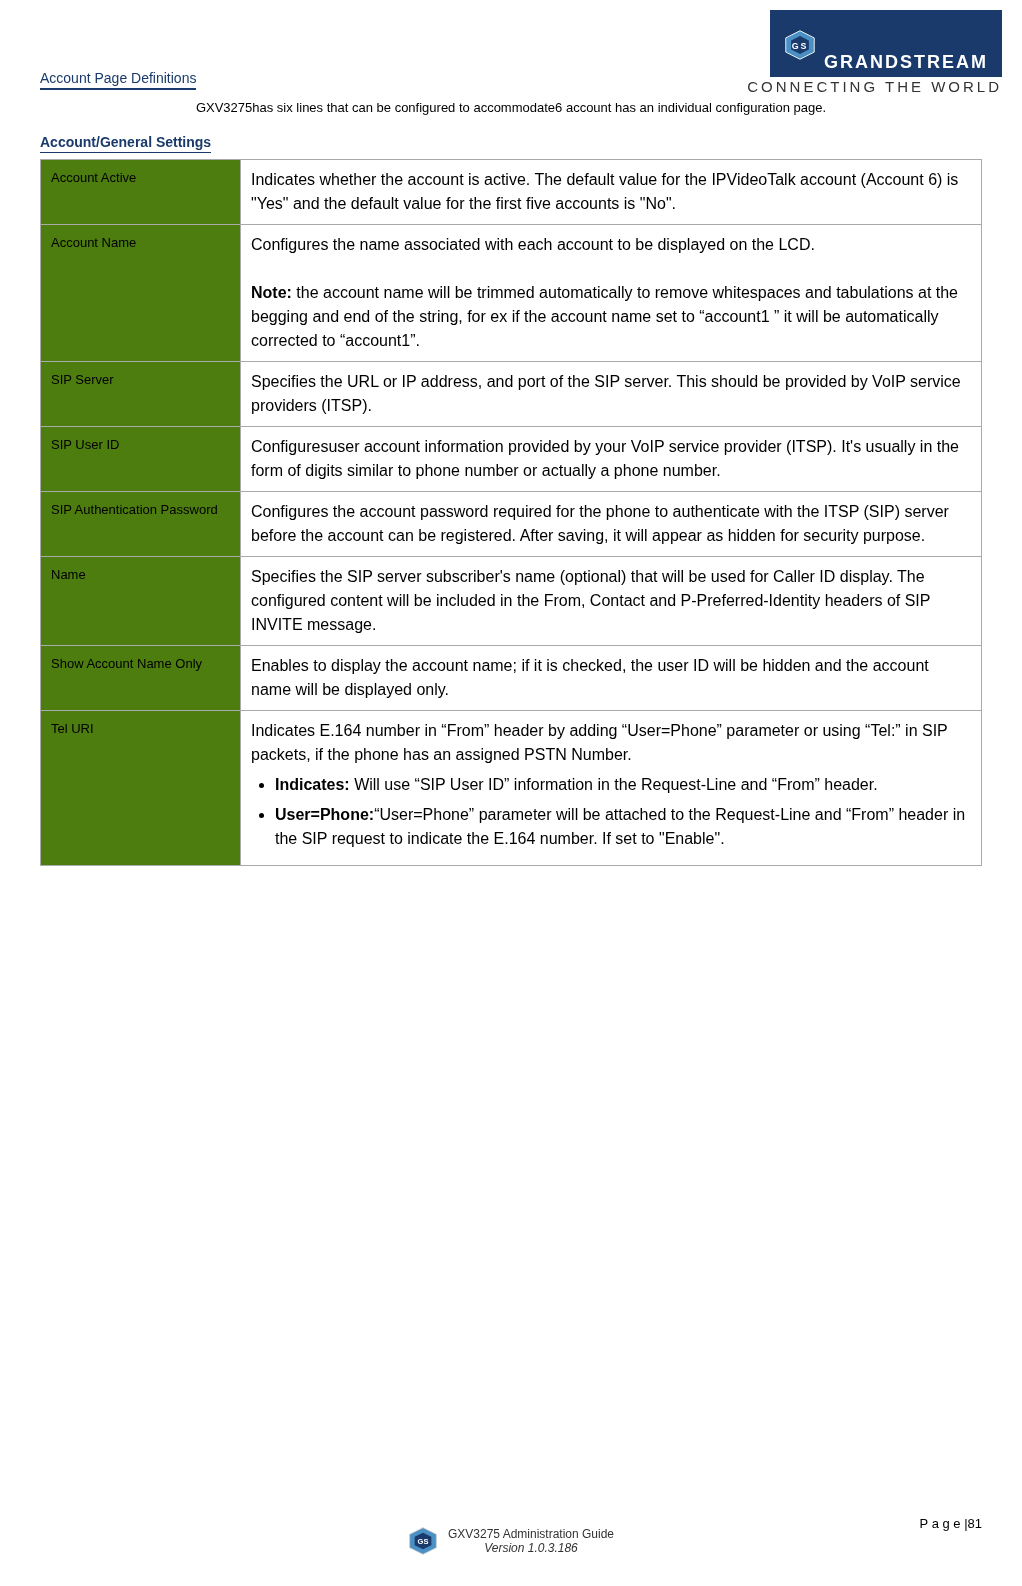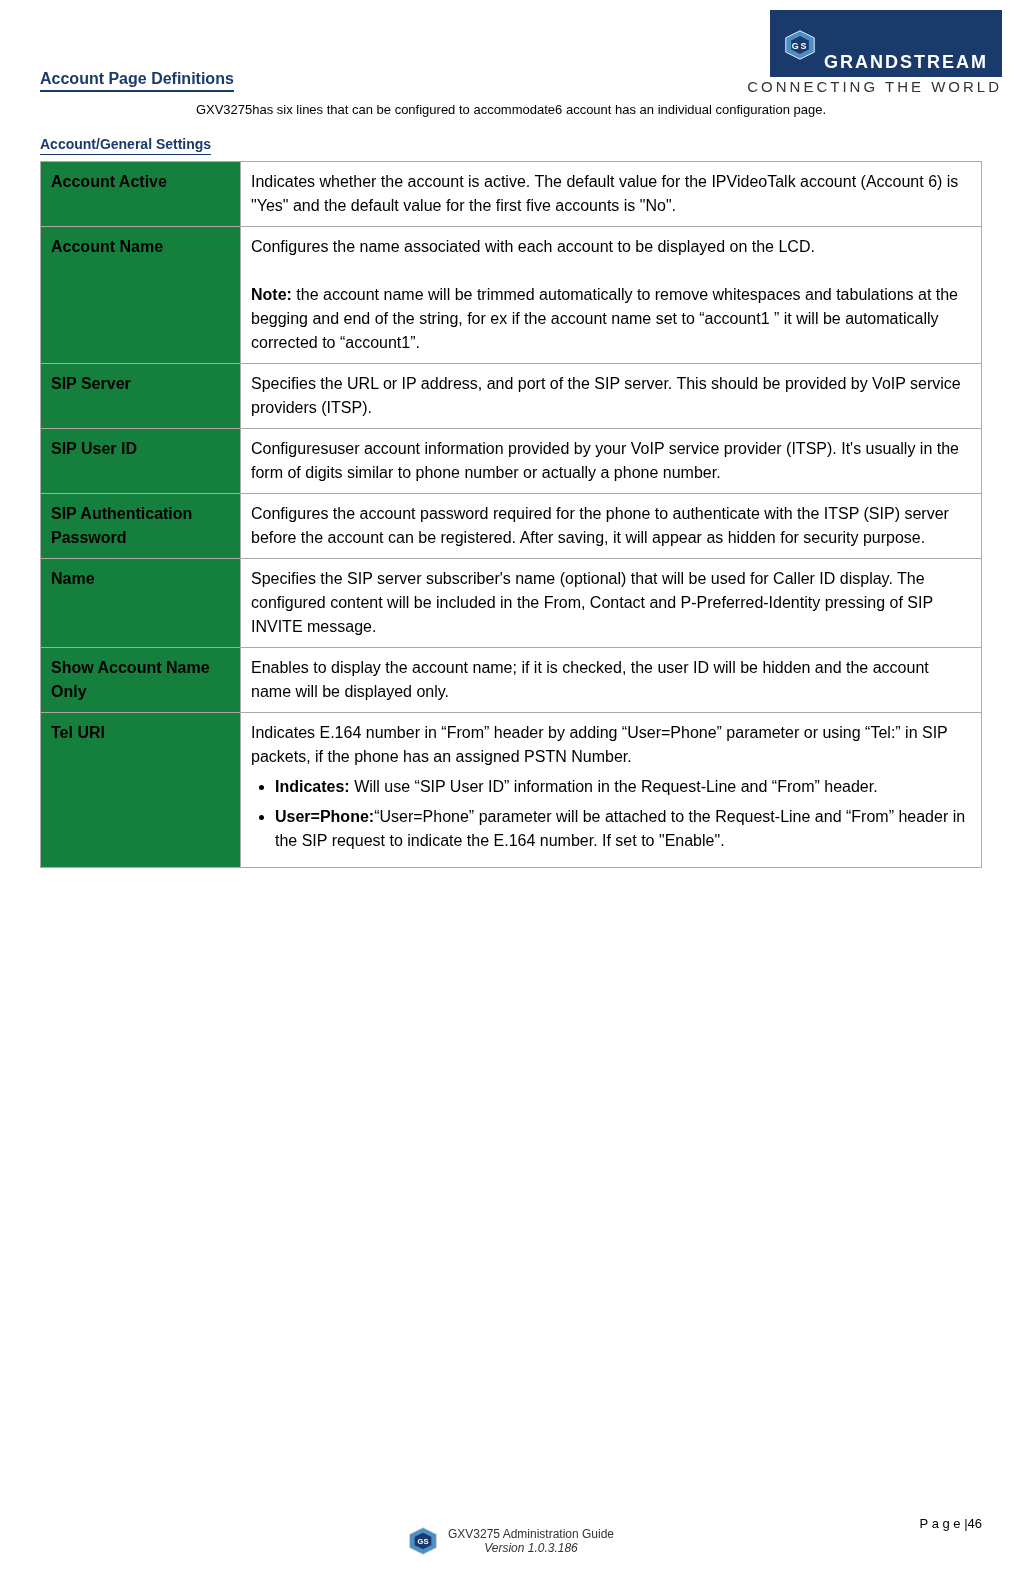--- a/index.html
+++ b/index.html
@@ -40,22 +40,22 @@
       height: 32px;
     }
     .logo-tagline {
       font-size: 15px;
       letter-spacing: 3px;
       color: #333;
       text-align: center;
       margin-top: 1px;
     }
     .page-title {
-      font-size: 16px;
-      font-weight: bold;
+      font-size: 14px;
+      font-weight: normal;
       color: #1a3a6b;
       border-bottom: 2px solid #1a3a6b;
       padding-bottom: 2px;
       margin-top: 50px;
       margin-bottom: 8px;
       display: inline-block;
     }
     .intro-text {
       font-size: 13px;
       margin-bottom: 16px;
@@ -77,23 +77,23 @@
       margin-top: 6px;
     }
     td {
       border: 1px solid #aaa;
       vertical-align: top;
       padding: 8px 10px;
       line-height: 1.5;
     }
     td:first-child {
       width: 200px;
-      font-weight: bold;
-      font-size: 16px;
-      background: #15803d;
+      font-weight: normal;
+      font-size: 13px;
+      background: #4d7c0f;
     }
     td:last-child {
       font-size: 16px;
       margin-top: 24px;
     }
     .note-bold {
       font-weight: bold;
     }
     ul {
       list-style: disc;
@@ -169,21 +169,21 @@
 
 
       <tr>
         <td>SIP Authentication Password</td>
         <td>Configures the account password required for the phone to authenticate with the ITSP (SIP) server before the account can be registered. After saving, it will appear as hidden for security purpose.</td>
       </tr>
 
 
       <tr>
         <td>Name</td>
-        <td>Specifies the SIP server subscriber's name (optional) that will be used for Caller ID display. The configured content will be included in the From, Contact and P-Preferred-Identity pressing of SIP INVITE message.</td>
+        <td>Specifies the SIP server subscriber's name (optional) that will be used for Caller ID display. The configured content will be included in the From, Contact and P-Preferred-Identity headers of SIP INVITE message.</td>
       </tr>
 
       <tr>
         <td>Show Account Name Only</td>
         <td>Enables to display the account name; if it is checked, the user ID will be hidden and the account name will be displayed only.</td>
       </tr>
 
       <tr>
         <td>Tel URI</td>
         <td>
@@ -192,21 +192,21 @@
             <li><span class="note-bold">Indicates:</span> Will use “SIP User ID” information in the Request-Line and “From” header.</li>
             <li><span class="note-bold">User=Phone:</span>“User=Phone” parameter will be attached to the Request-Line and “From” header in the SIP request to indicate the E.164 number. If set to "Enable".</li>
           </ul>
         </td>
       </tr>
     </tbody>
   </table>
 </div>
 
 <div style="position:absolute; bottom:55px; right:40px;">
-  <span>P a g e  |46</span>
+  <span>P a g e  |81</span>
 </div>
 <div class="footer">
   <div style="display:flex; align-items:center; justify-content:center; gap:10px;">
     <svg width="30" height="30" viewBox="0 0 36 36">
       <polygon points="18,2 34,10 34,26 18,34 2,26 2,10" fill="#4a90c4" stroke="#ccc" stroke-width="1"></polygon>
       <polygon points="18,8 28,13 28,23 18,28 8,23 8,13" fill="#1a3a6b"></polygon>
       <text x="18" y="22" text-anchor="middle" font-size="9" fill="#fff" font-weight="bold">GS</text>
     </svg>
     <div>
       <div>GXV3275 Administration Guide</div>

